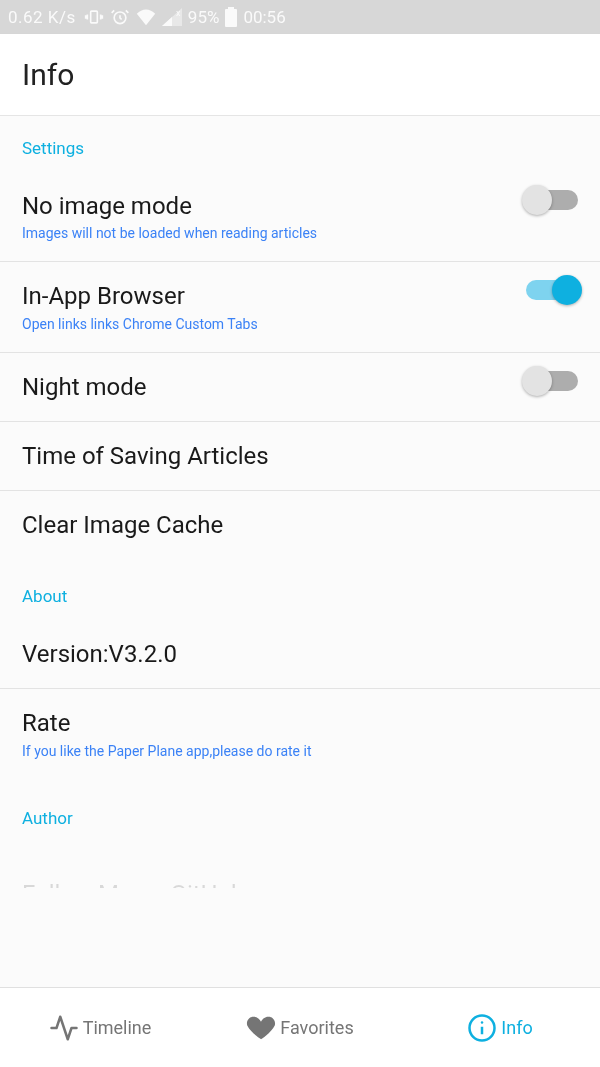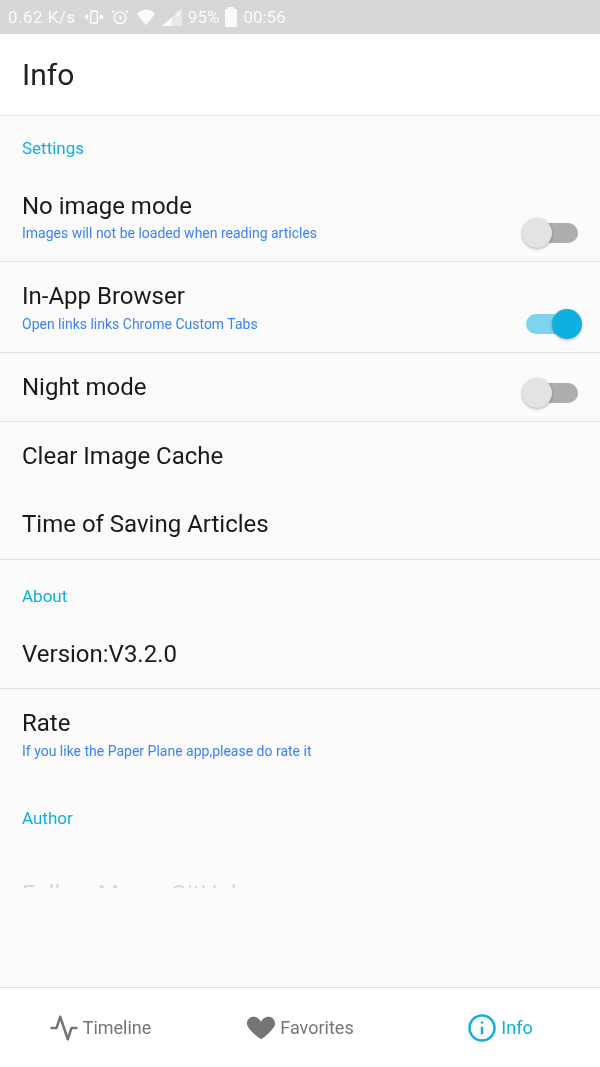--- a/index.html
+++ b/index.html
@@ -48,21 +48,21 @@
     font-size: 17px;
     padding: 22px 22px 14px 22px;
     font-weight: 400;
   }
   .section-header.about { padding-top: 26px; }
   .section-header.author { padding-top: 30px; padding-bottom: 30px; }
   .item {
     padding: 18px 22px 18px 22px;
     border-bottom: 1px solid #e3e3e3;
     display: flex;
-    align-items: flex-end;
+    align-items: flex-start;
     justify-content: space-between;
   }
   .item.noborder { border-bottom: none; }
   .item .texts { flex: 1; }
   .item .title {
     font-size: 24px;
     color: #1a1a1a;
     font-weight: 400;
     line-height: 1.35;
   }
@@ -187,29 +187,29 @@
 
   <div class="item">
     <div class="texts">
       <div class="title">Night mode</div>
     </div>
     <div class="switch off">
         <div class="knob"></div>
       </div>
   </div>
 
+  <div class="item">
+    <div class="texts">
+      <div class="title">Time of Saving Articles</div>
+    </div>
+  </div>
+
   <div class="item noborder">
     <div class="texts">
       <div class="title">Clear Image Cache</div>
-    </div>
-  </div>
-
-  <div class="item">
-    <div class="texts">
-      <div class="title">Time of Saving Articles</div>
     </div>
   </div>
 
   <div class="section-header about">About</div>
 
   <div class="item">
     <div class="texts">
       <div class="title">Version:V3.2.0</div>
     </div>
   </div>

